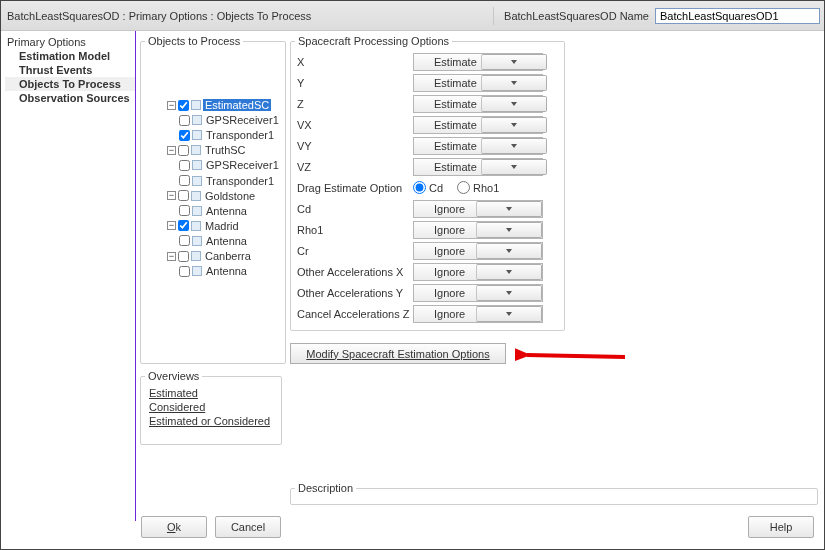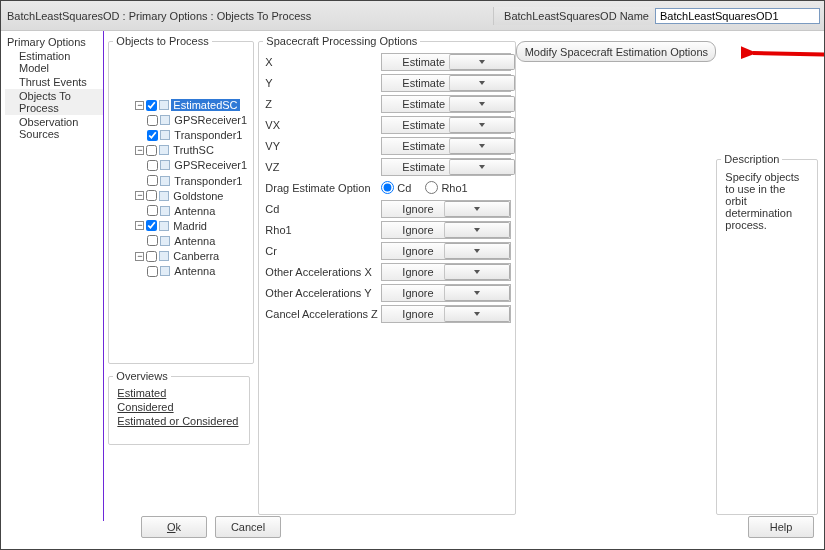--- a/index.html
+++ b/index.html
@@ -58,20 +58,21 @@
     padding: 4px 0 4px 4px;
   }
   .nav .root {
     font-weight: 400;
     padding: 1px 2px;
     cursor: default;
   }
   .nav .child {
     padding: 1px 2px 1px 14px;
     cursor: pointer;
+    font-weight: bold;
   }
   .nav .sel {
     background: #f0f0f0;
   }
 
   .center {
     width: 150px;
     padding: 4px 4px 0 4px;
     display: flex;
     flex-direction: column;
@@ -114,21 +115,21 @@
 
   .overviews {
     height: 75px;
   }
   .overviews .item { padding: 1px 4px; cursor: pointer; text-decoration: underline; }
 
   .right {
     flex: 1;
     padding: 4px 6px 0 4px;
     display: flex;
-    flex-direction: row;
+    flex-direction: column;
   }
   .spo { }
   .spo-row {
     display: flex;
     align-items: center;
     height: 21px;
   }
   .spo-row .label {
     width: 118px;
     padding-left: 2px;
@@ -157,25 +158,26 @@
     border-right: 3px solid transparent;
     border-top: 4px solid #555;
   }
   .radio-lbl { display: inline-flex; align-items: center; gap: 3px; }
   .radio-lbl input { margin: 0; }
 
   .modify-row { margin: 6px 0 0 0; position: relative; }
   .modify-btn {
     display: inline-flex;
     align-items: center; justify-content: center;
-    height: 21px; width: 200px;
+    height: 21px; width: 216px;
     background: linear-gradient(#fdfdfd,#e8e8e8);
-    border: 1px solid #adadad; border-radius: 9px;
+    border: 1px solid #adadad; border-radius: 0;
     cursor: pointer;
     margin-left: 0;
+    text-decoration: underline;
   }
   .arrow {
     position: absolute;
     left: 225px; top: 4px;
     pointer-events: none;
   }
 
   .desc-box {
     margin-top: auto;
   }
@@ -362,21 +364,20 @@
           <marker id="ah" markerWidth="10" markerHeight="8" refX="1" refY="4" orient="auto">
             <polygon points="10,0 0,4 10,8" fill="#e40000"></polygon>
           </marker>
         </defs>
         <line x1="110" y1="10" x2="12" y2="8" stroke="#e40000" stroke-width="4" marker-end="url(#ah)"></line>
       </svg>
     </div>
 
     <fieldset class="grpbox desc-box" style="margin-top:118px;">
       <legend>Description</legend>
-      <div class="txt">Specify objects to use in the orbit determination process.</div>
     </fieldset>
   </div>
 </div>
 
 <div class="footer">
   <div class="btn">
       <span style="text-decoration:underline">O</span>
       <span>k</span>
     </div>
   <div class="btn">Cancel</div>

